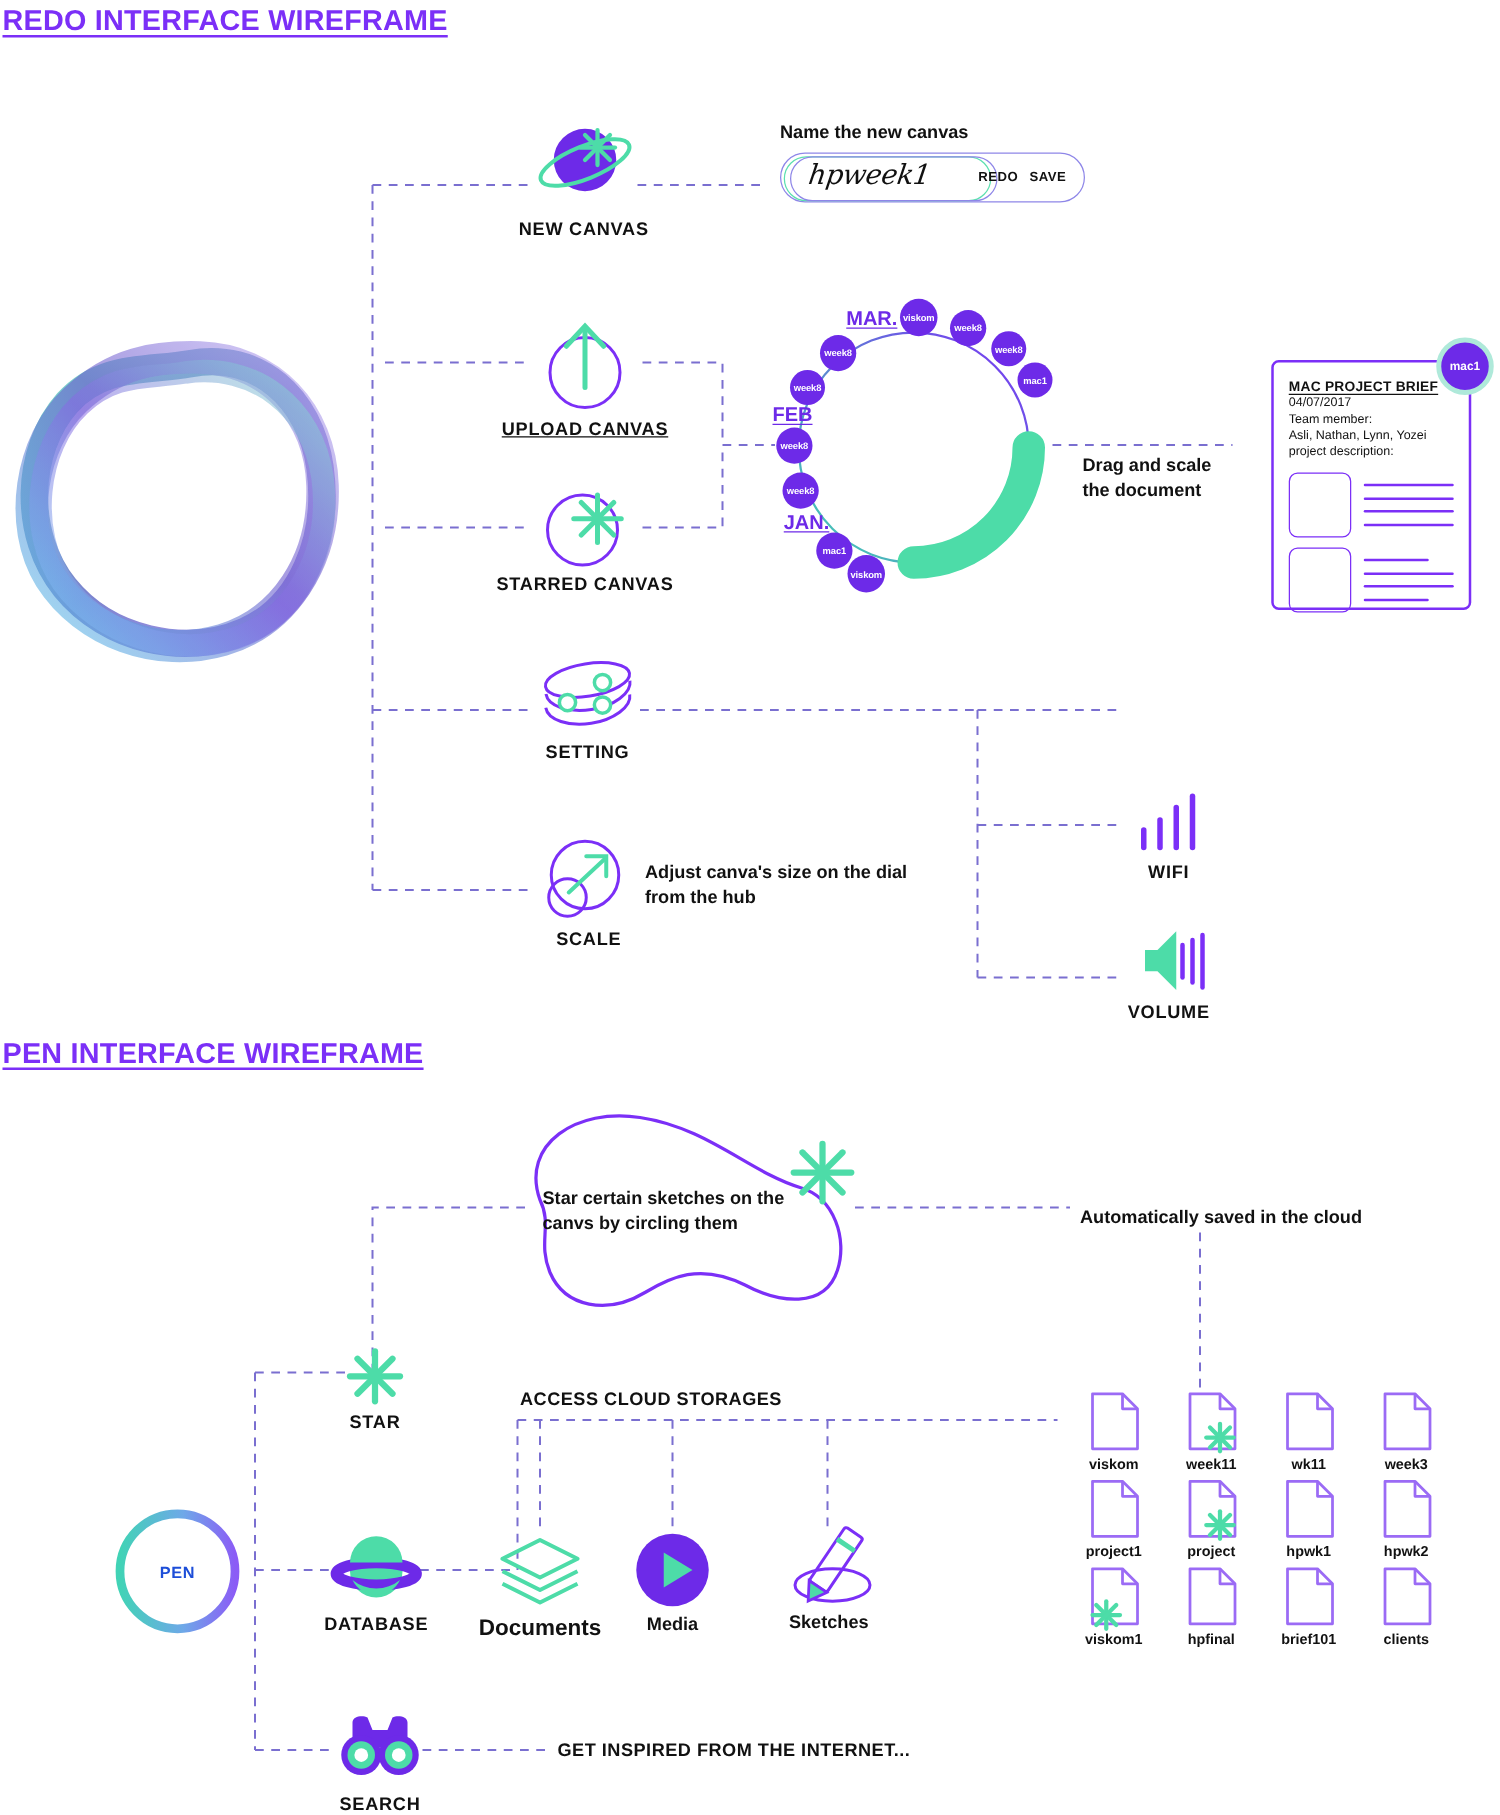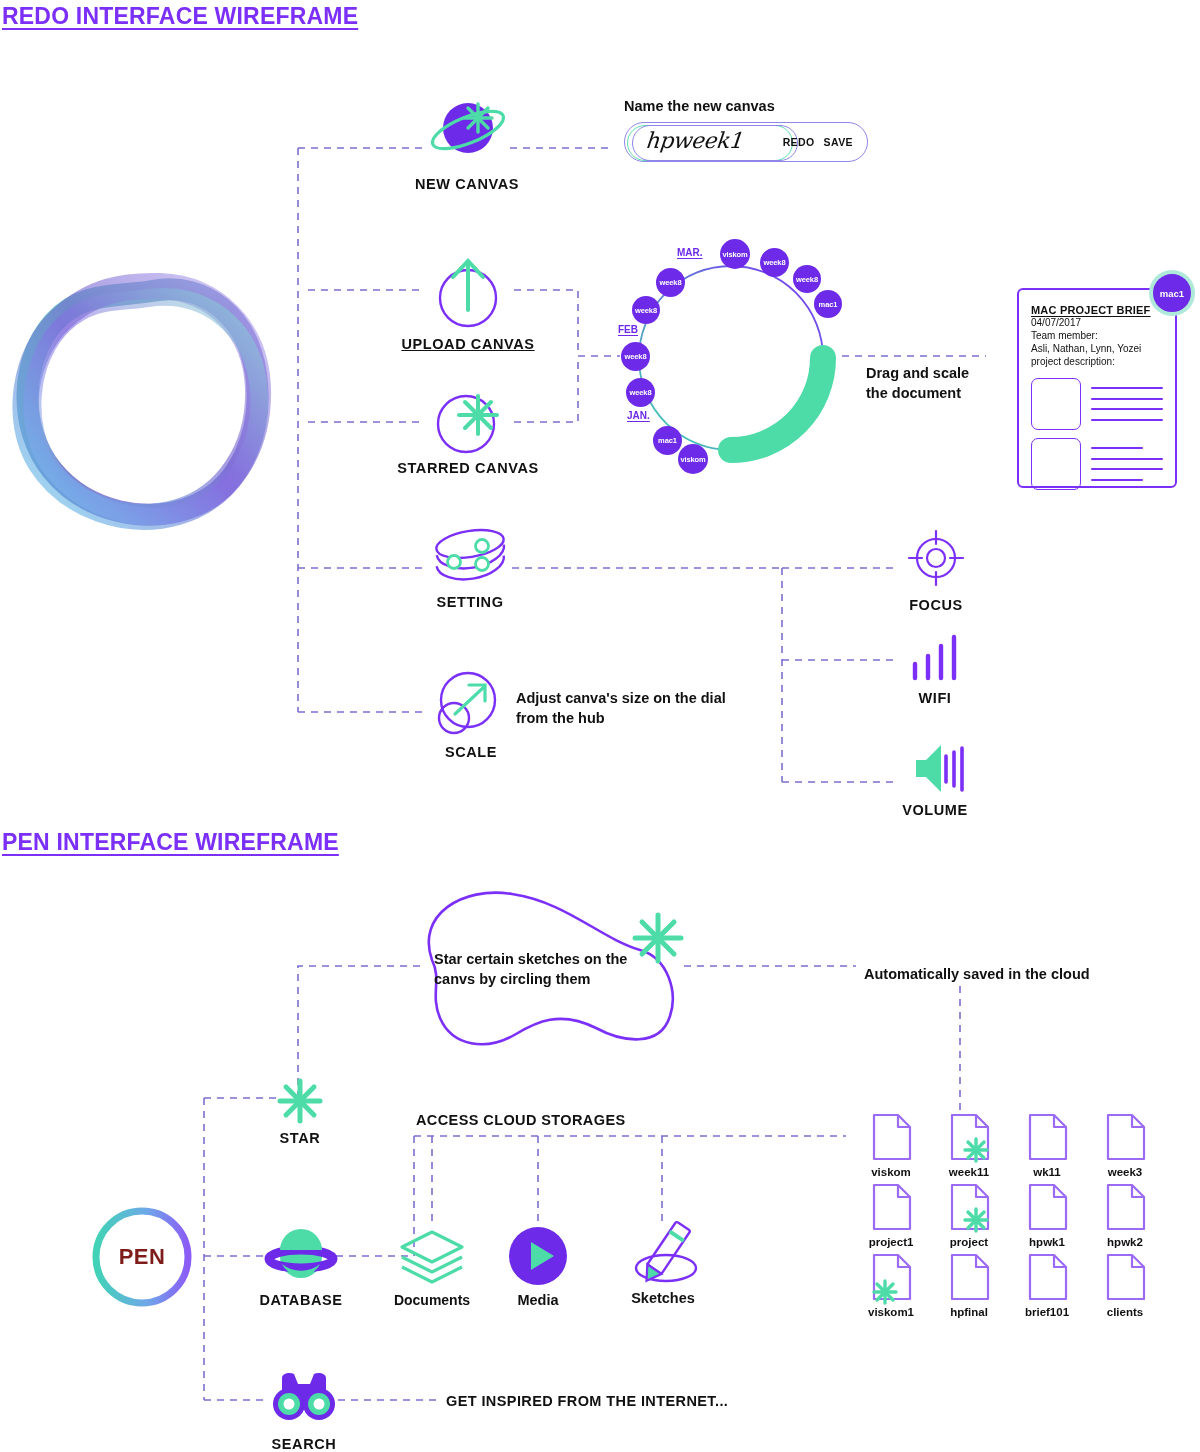--- a/index.html
+++ b/index.html
@@ -45,22 +45,22 @@
     position: absolute; left: 0; right: 0; top: 50%;
     transform: translateY(-50%);
     text-align: center;
     font-size: 21px; font-weight: bold; letter-spacing: 1px;
     color: #111;
     pointer-events: none;
   }
   .pen-label {
     position: absolute; inset: 0;
     display: flex; align-items: center; justify-content: center;
-    font-size: 22px; font-weight: bold; letter-spacing: 0.5px;
-    color: #7f1d1d;
+    font-size: 13px; font-weight: bold; letter-spacing: 0.5px;
+    color: #1d4ed8;
   }
 
   
   .name-title { font-size: 14.5px; font-weight: bold; color: #111; }
   .name-outer {
     width: 244px; height: 40px;
     border: 1.6px solid #8E86E8;
     border-radius: 20px;
     position: relative;
     display: flex; align-items: center;
@@ -102,21 +102,21 @@
     border-radius: 50%;
     background: #6D2AE8;
     display: flex; align-items: center; justify-content: center;
     color: #fff;
     font-size: 7.5px;
     font-weight: bold;
     letter-spacing: -0.1px;
   }
   .tl-month {
     position: absolute;
-    font-size: 10px; font-weight: bold;
+    font-size: 16px; font-weight: bold;
     color: #6D2AE8;
     text-decoration: underline;
     text-underline-offset: 2px;
     white-space: nowrap;
   }
 
   
   .brief-card {
     width: 160px; height: 200px;
     border: 2px solid #7B2FF7;
@@ -384,33 +384,20 @@
       <circle cx="58" cy="40" r="6.5" fill="#fff" stroke="#4DDCA8" stroke-width="2.8"></circle>
     </svg>
     <div class="node-label" style="width:140px; margin-left:-24px; margin-top:10px;">SETTING</div>
   </div>
 
   <div class="abs note-text" style="left:516px; top:689px;">
     <div>Adjust canva's size on the dial</div>
     <div>from the hub</div>
   </div>
 
-  <div class="abs" style="left:896px; top:526px;">
-    <svg width="80" height="66">
-      <circle cx="40" cy="32" r="19" fill="none" stroke="#7B2FF7" stroke-width="2.2"></circle>
-      <circle cx="40" cy="32" r="9" fill="none" stroke="#7B2FF7" stroke-width="2.2"></circle>
-      <g stroke="#7B2FF7" stroke-width="2.2" stroke-linecap="round">
-        <line x1="40" y1="5" x2="40" y2="18"></line>
-        <line x1="40" y1="46" x2="40" y2="59"></line>
-        <line x1="13" y1="32" x2="26" y2="32"></line>
-        <line x1="54" y1="32" x2="67" y2="32"></line>
-      </g>
-    </svg>
-    <div class="node-label" style="width:120px; margin-left:-20px; margin-top:5px;">FOCUS</div>
-  </div>
 
   <div class="abs" style="left:900px; top:632px;">
     <svg width="70" height="54">
       <g stroke="#7B2FF7" stroke-width="4.4" stroke-linecap="round">
         <line x1="15" y1="46" x2="15" y2="32"></line>
         <line x1="28" y1="46" x2="28" y2="24"></line>
         <line x1="41" y1="46" x2="41" y2="14"></line>
         <line x1="54" y1="46" x2="54" y2="5"></line>
       </g>
     </svg>
@@ -495,21 +482,21 @@
   <div class="abs caps-note" style="left:416px; top:1112px;">ACCESS CLOUD STORAGES</div>
 
   <div class="abs" style="left:396px; top:1226px;">
     <svg width="72" height="62">
       <g stroke="#4DDCA8" stroke-width="3.2" fill="none" stroke-linejoin="round">
         <polygon points="36,6 66,21 36,36 6,21"></polygon>
         <polyline points="6,31 36,46 66,31"></polyline>
         <polyline points="6,41 36,56 66,41"></polyline>
       </g>
     </svg>
-    <div class="node-label" style="font-weight:bold; font-size:14px; letter-spacing:0; width:120px; margin-left:-24px; margin-top:4px;">Documents</div>
+    <div class="node-label" style="font-weight:bold; font-size:18px; letter-spacing:0; width:120px; margin-left:-24px; margin-top:4px;">Documents</div>
   </div>
 
   <div class="abs" style="left:506px; top:1226px;">
     <svg width="64" height="62">
       <circle cx="32" cy="30" r="29" fill="#6D2AE8"></circle>
       <polygon points="25,16 48,30 25,44" fill="#4DDCA8"></polygon>
     </svg>
     <div class="node-label" style="font-weight:bold; font-size:14.5px; letter-spacing:0; width:110px; margin-left:-23px; margin-top:4px;">Media</div>
   </div>
 

